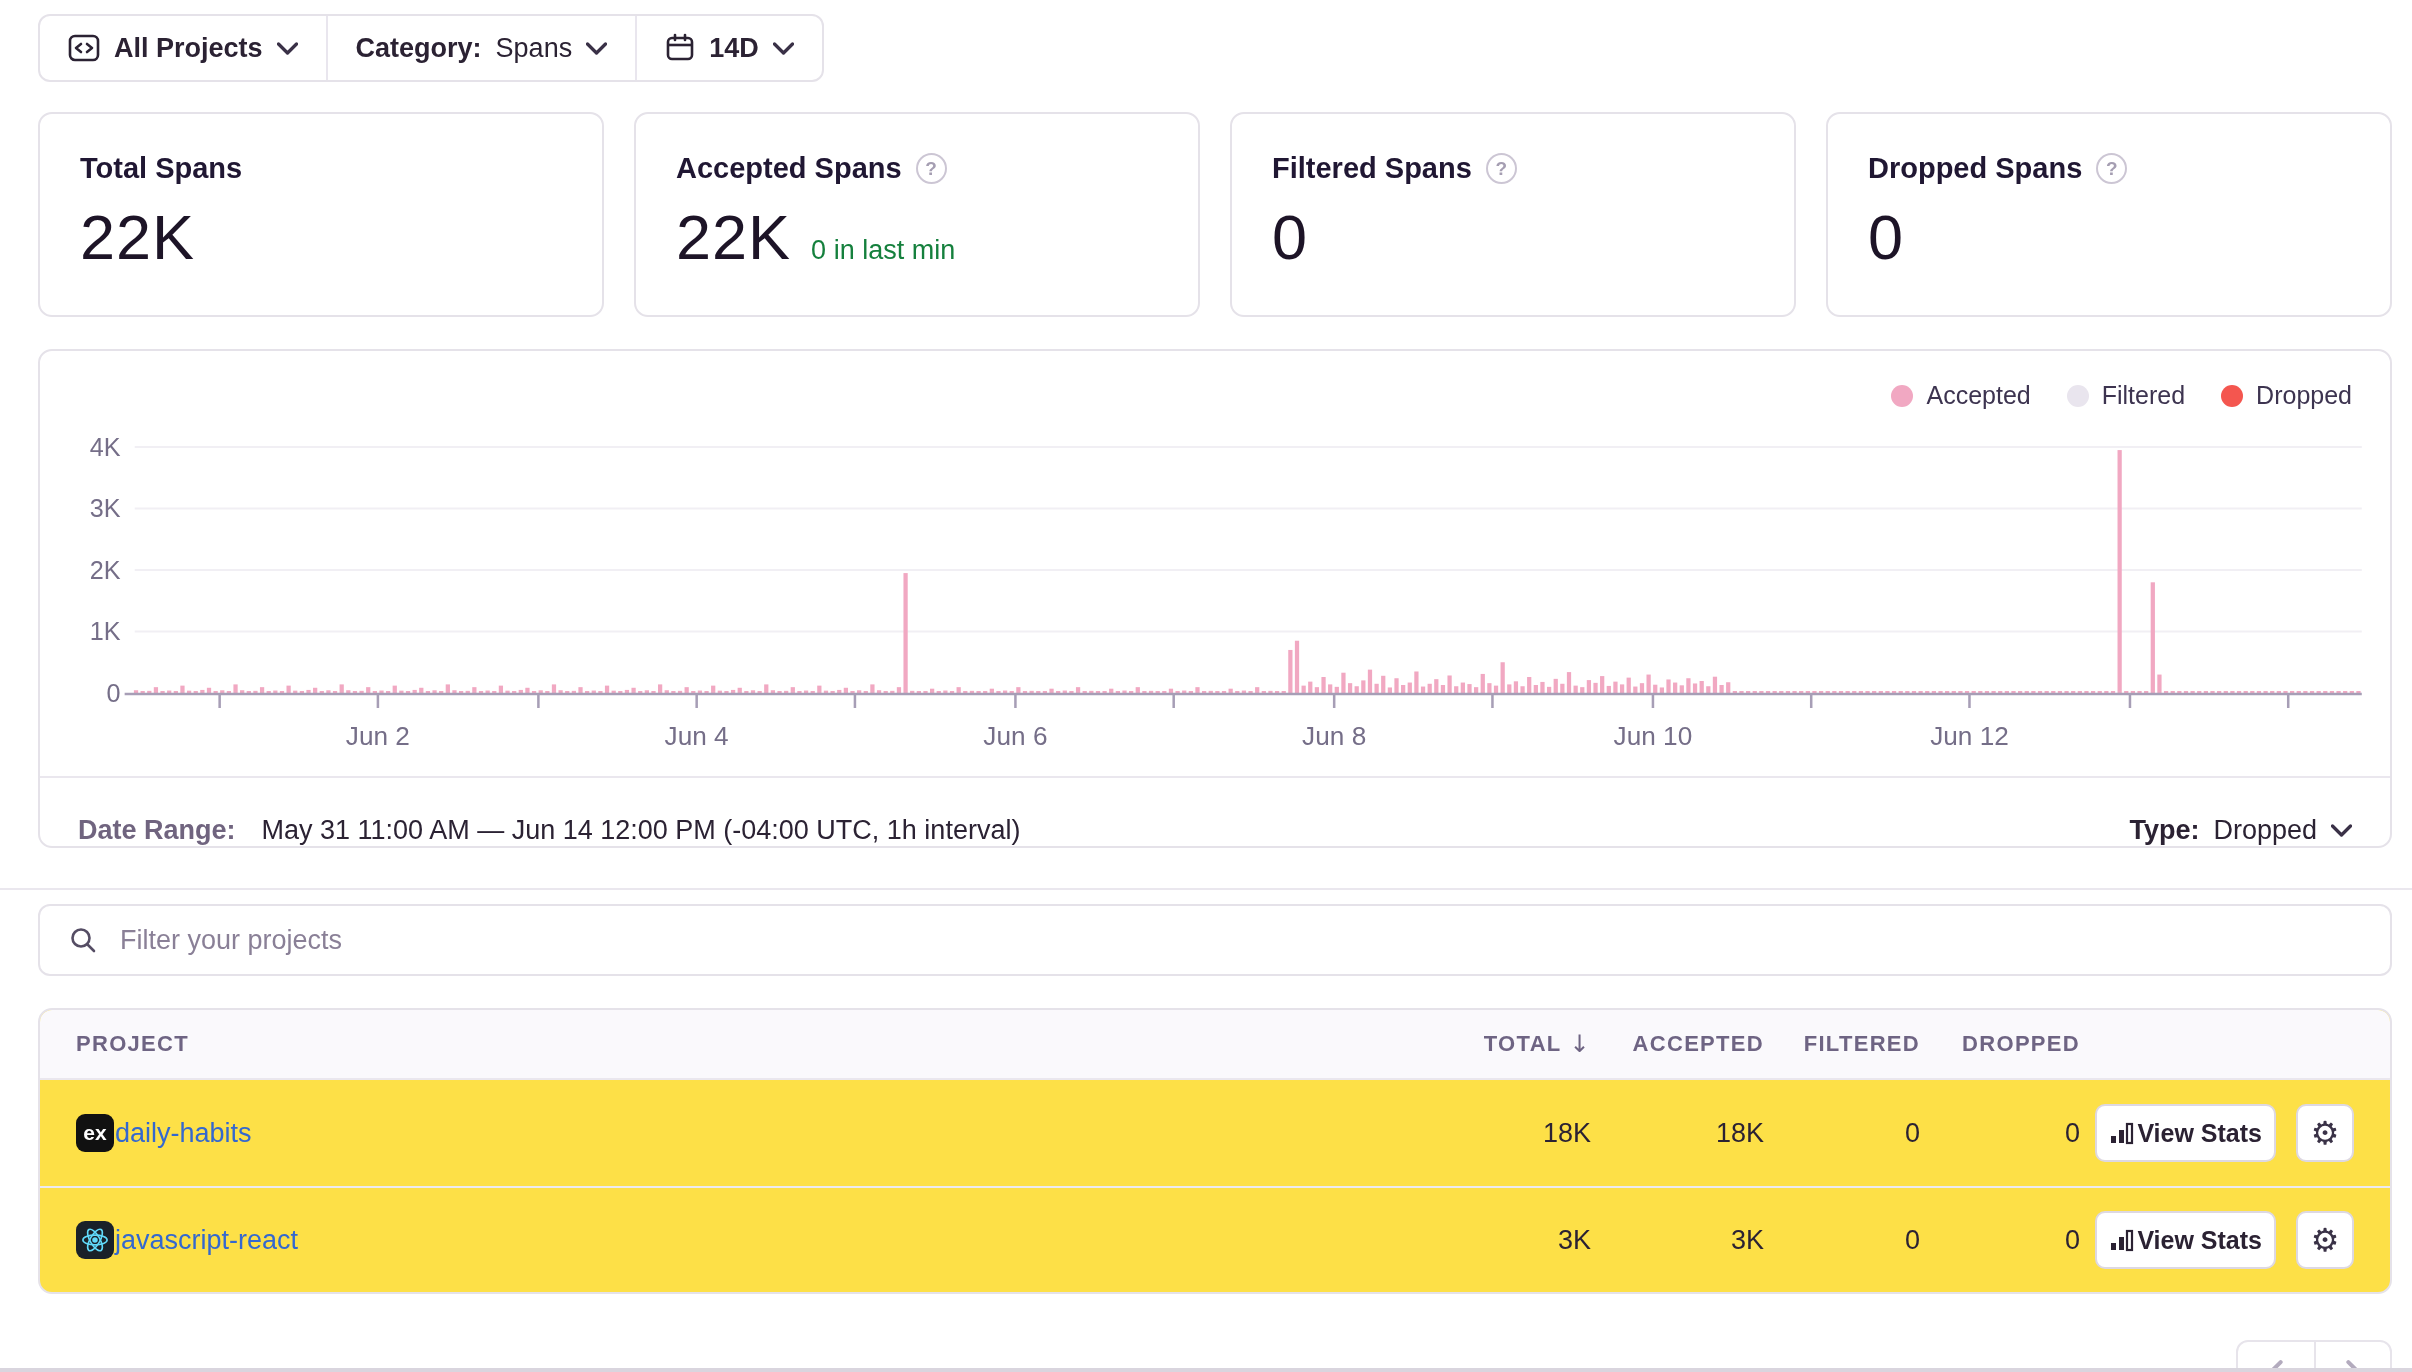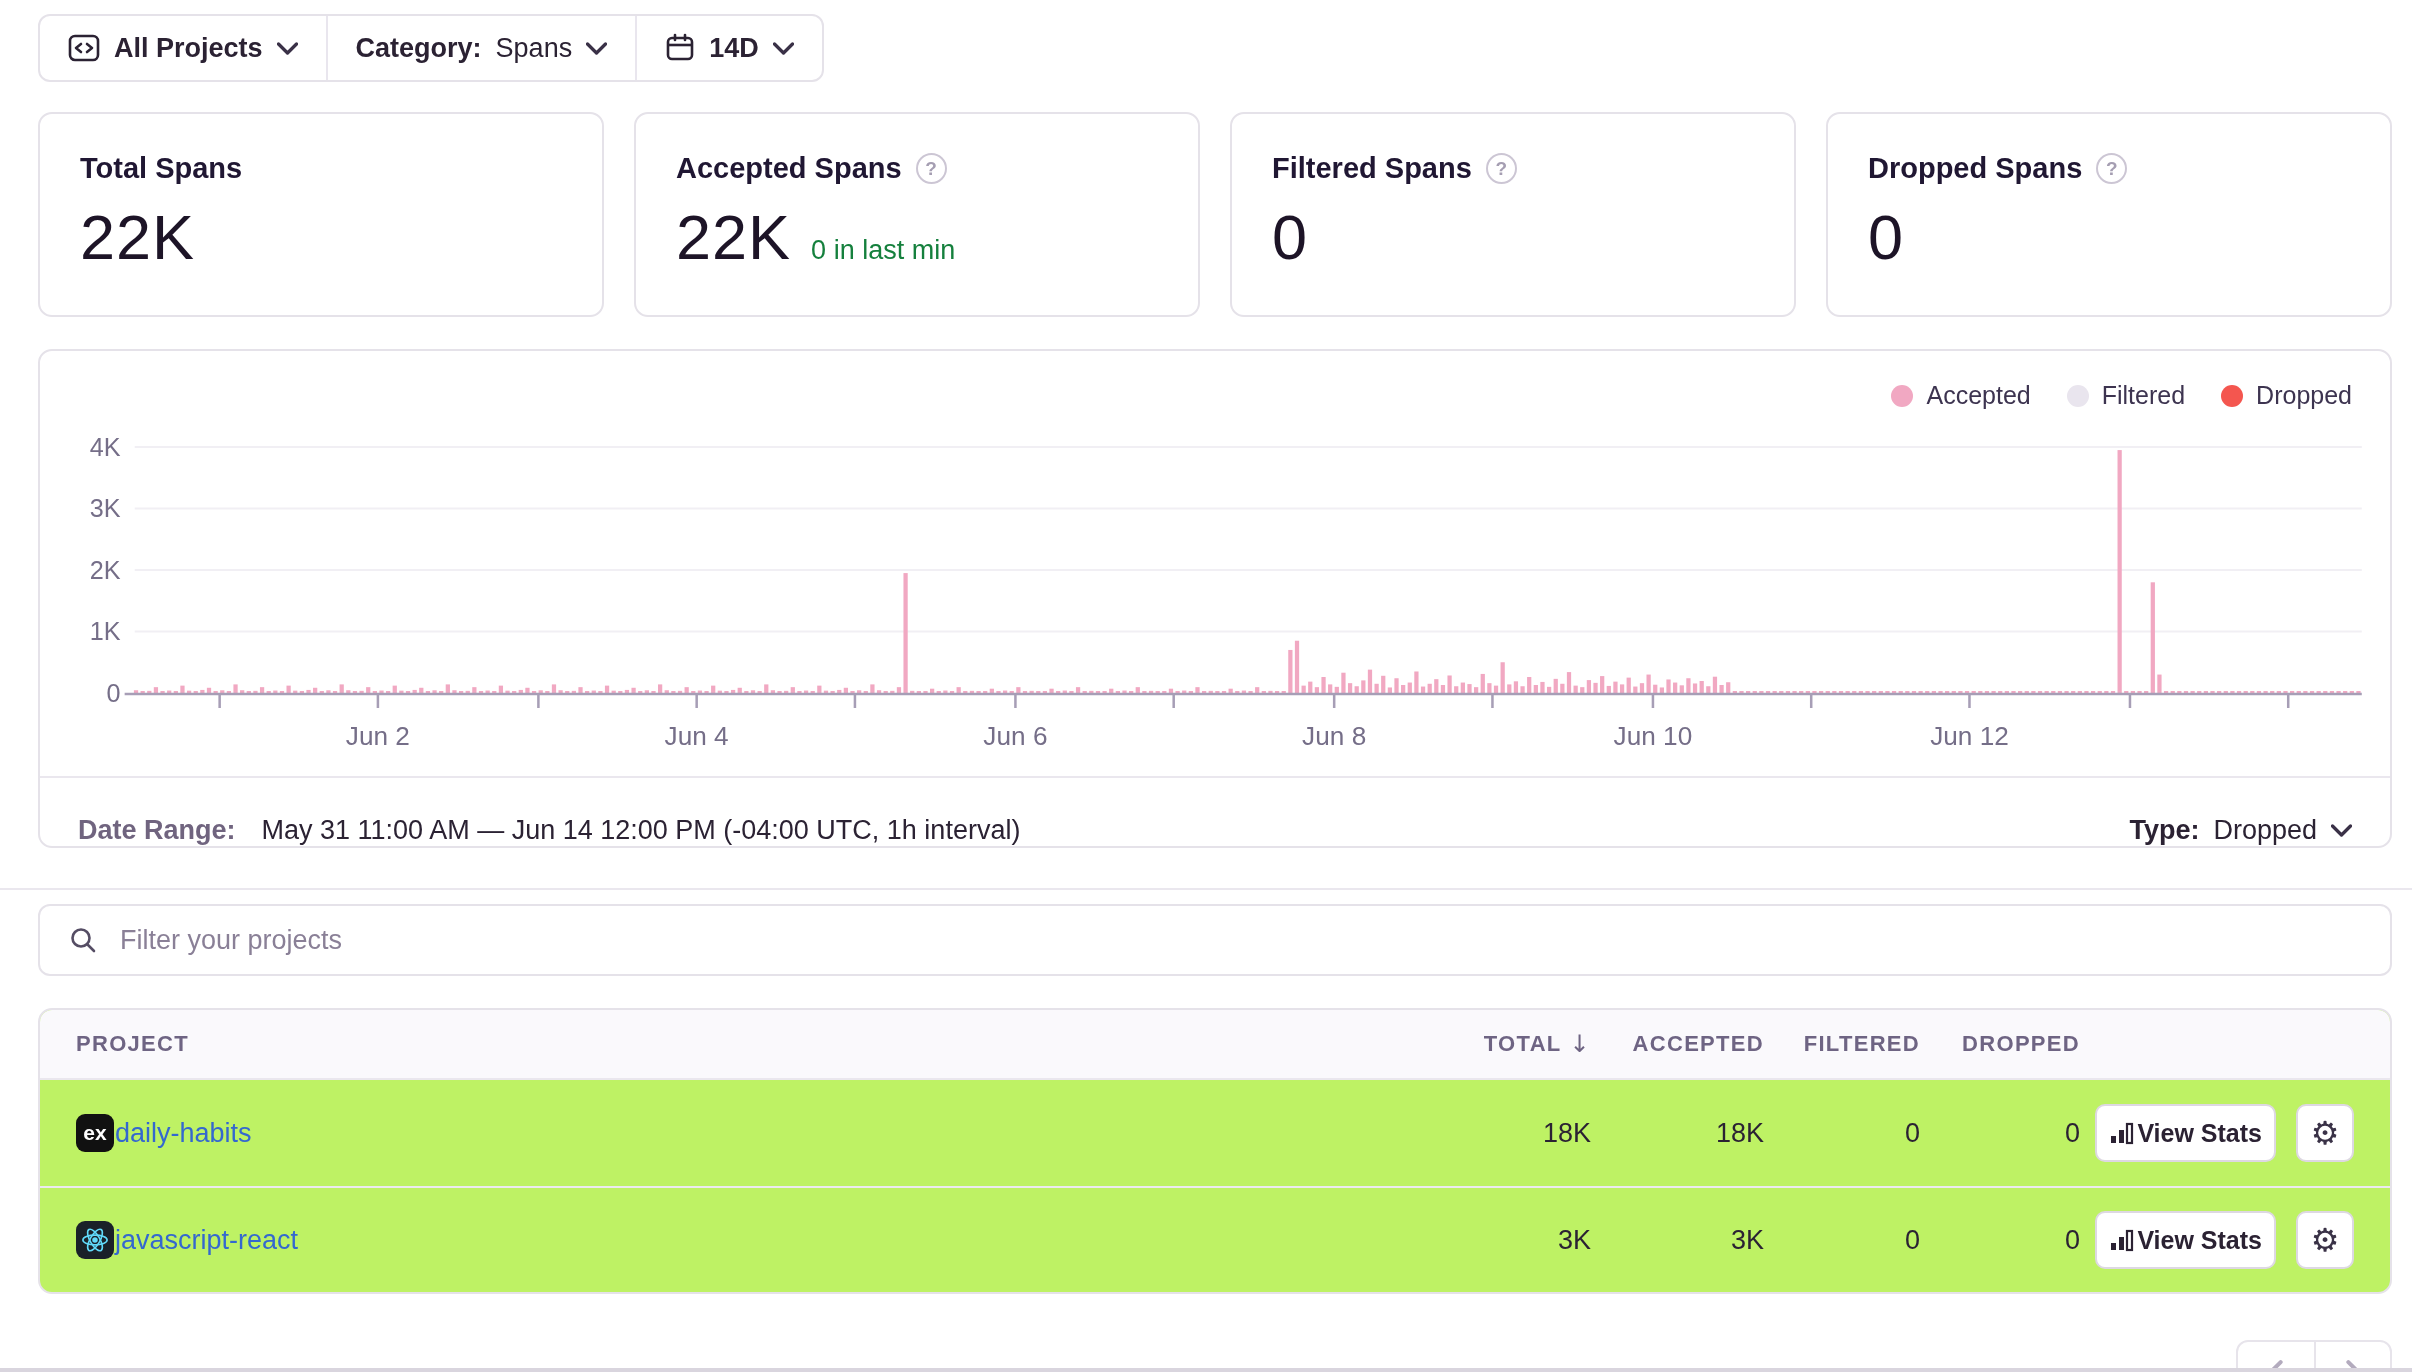--- a/index.html
+++ b/index.html
@@ -71,21 +71,21 @@
     margin-top:14px; height:72px; border:2px solid #e5e2e9; border-radius:12px;
     background:#fff; display:flex; align-items:center; gap:20px; padding:4px 28px;
   }
   .search-bar input {
     flex:1; border:none; outline:none; font-family:inherit; font-size:27px; color:#2b2233;
     background:transparent;
   }
   .search-bar input::placeholder { color:#8a8097; }
 
   
-  .table-panel { margin-top:32px; border:2px solid #e5e2e9; border-radius:14px; background:#bef264; overflow:hidden; }
+  .table-panel { margin-top:32px; border:2px solid #e5e2e9; border-radius:14px; background:#fde047; overflow:hidden; }
   .thead, .trow {
     display:grid; grid-template-columns:1fr 160px 173px 156px 160px 274px;
     align-items:center; padding:0 36px;
   }
   .thead {
     height:70px; background:#faf9fc; border-bottom:2px solid #eae7ee;
     font-size:22px; font-weight:700; letter-spacing:1.3px; color:#6e6483;
   }
   .th.num, .td.num { text-align:right; }
   .th-total { display:flex; align-items:center; justify-content:flex-end; gap:8px; }

